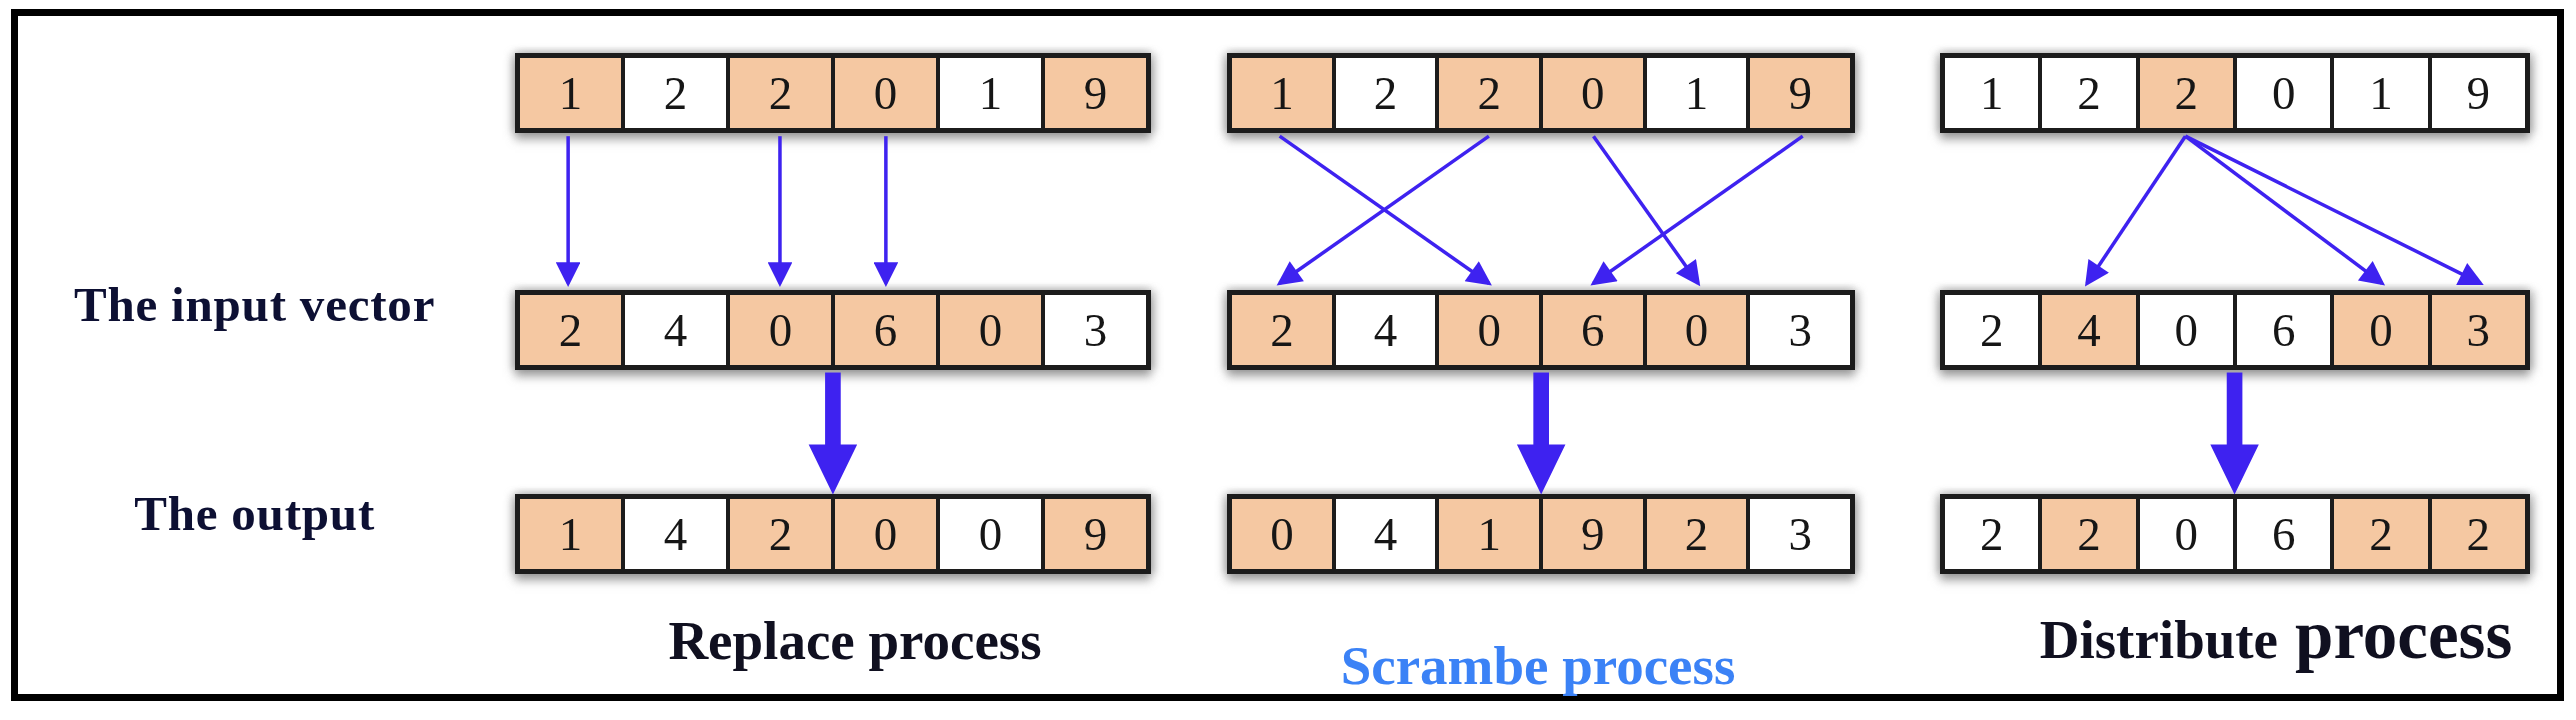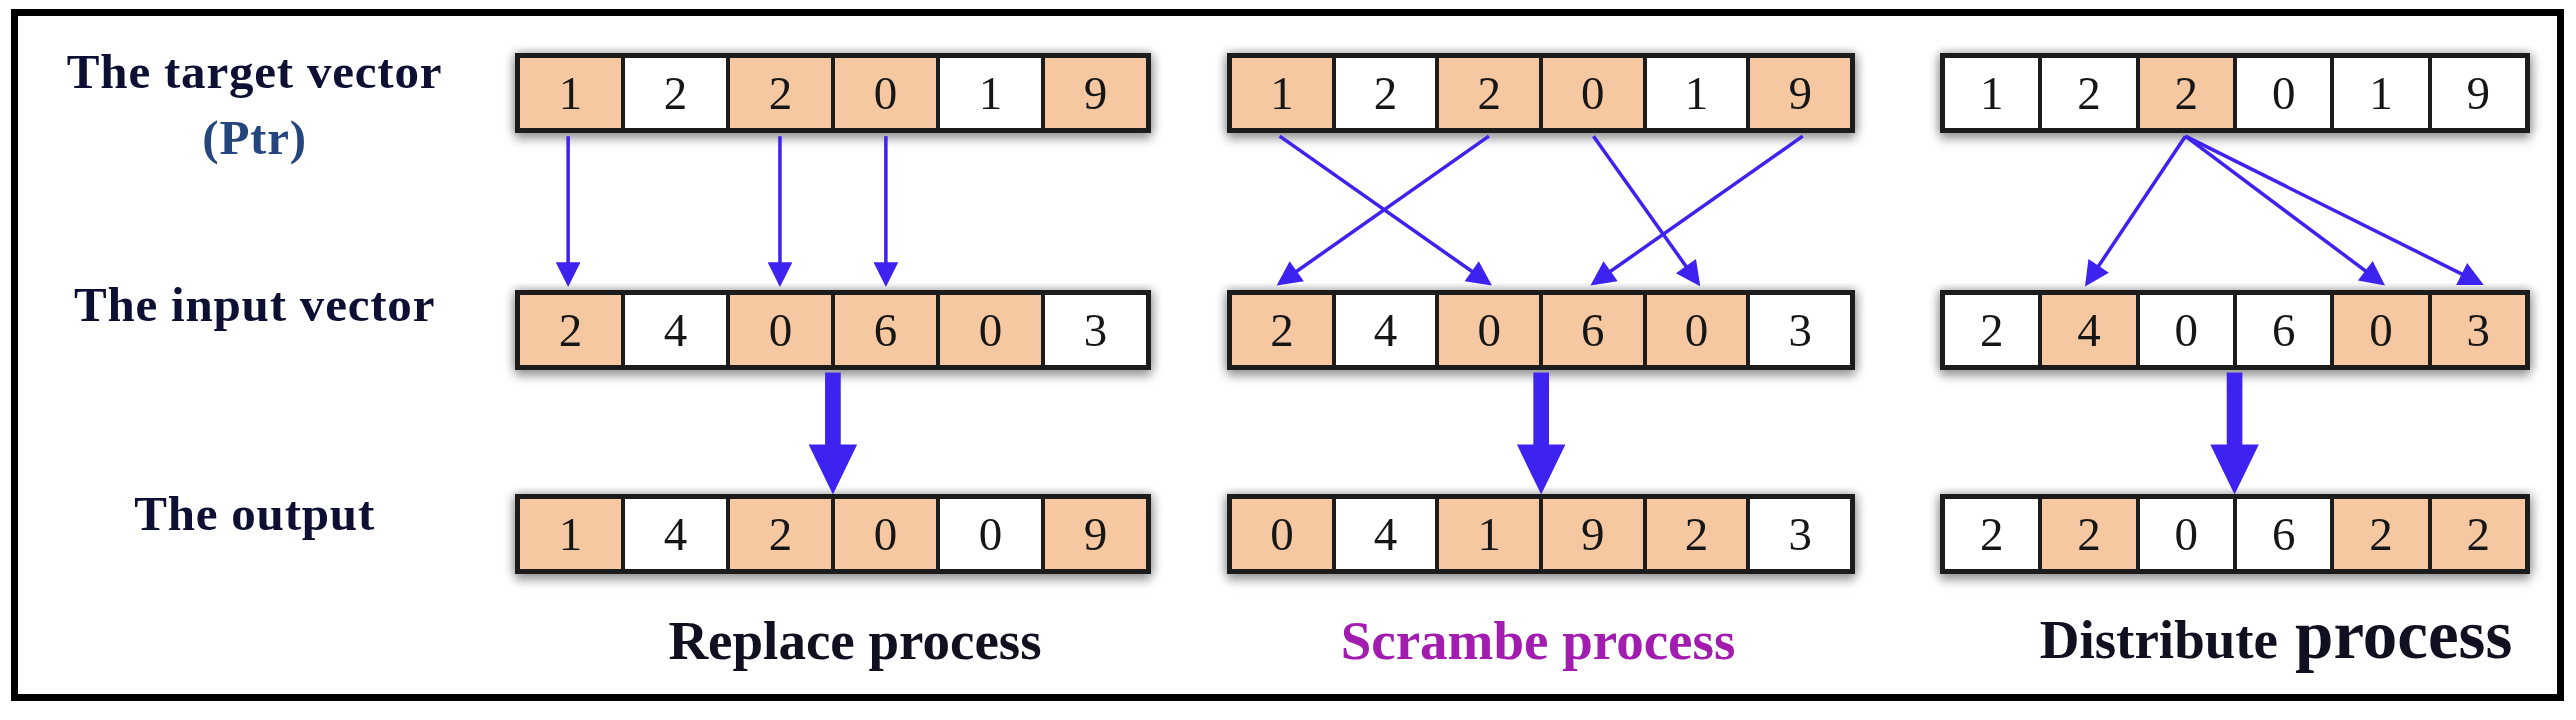--- a/index.html
+++ b/index.html
@@ -72,24 +72,20 @@
     pointer-events: none;
   }
 </style>
 </head>
 <body>
 
 <div class="stage">
 
   <div class="frame" style="border-color: rgb(0, 0, 0);"></div>
 
-  <div class="vlabel vlabel-1" style="color: rgb(13, 16, 51);">
-    <div class="l1">The target vector</div>
-    <div class="l2" style="color: rgb(37, 69, 125);">(Ptr)</div>
-  </div>
 
   <div class="vlabel vlabel-2" style="color: rgb(13, 16, 51);">
     <div class="l1">The input vector</div>
   </div>
 
   <div class="vlabel vlabel-3" style="color: rgb(13, 16, 51);">
     <div class="l1">The output</div>
   </div>
 
   <div id="diagram-layer">
@@ -207,21 +203,21 @@
         <div class="cell" style="background: rgb(245, 200, 162);">
           <span class="num" style="color: rgb(22, 22, 22);">9</span>
         </div>
         <div class="cell" style="background: rgb(245, 200, 162);">
           <span class="num" style="color: rgb(22, 22, 22);">2</span>
         </div>
         <div class="cell" style="background: rgb(255, 255, 255);">
           <span class="num" style="color: rgb(22, 22, 22);">3</span>
         </div>
       </div>
-      <div class="caption" style="left: 1186px; top: 609px; color: #a21caf;"><span class="cap-normal">Scrambe process</span></div>
+      <div class="caption" style="left: 1186px; top: 634px; color: #3b82f6;"><span class="cap-normal">Scrambe process</span></div>
       <div class="vec-row" style="left: 1940px; top: 53px; width: 590px; height: 80px; border-color: rgb(28, 28, 28); background: rgb(28, 28, 28);">
         <div class="cell" style="background: rgb(255, 255, 255);">
           <span class="num" style="color: rgb(22, 22, 22);">1</span>
         </div>
         <div class="cell" style="background: rgb(255, 255, 255);">
           <span class="num" style="color: rgb(22, 22, 22);">2</span>
         </div>
         <div class="cell" style="background: rgb(245, 200, 162);">
           <span class="num" style="color: rgb(22, 22, 22);">2</span>
         </div>

